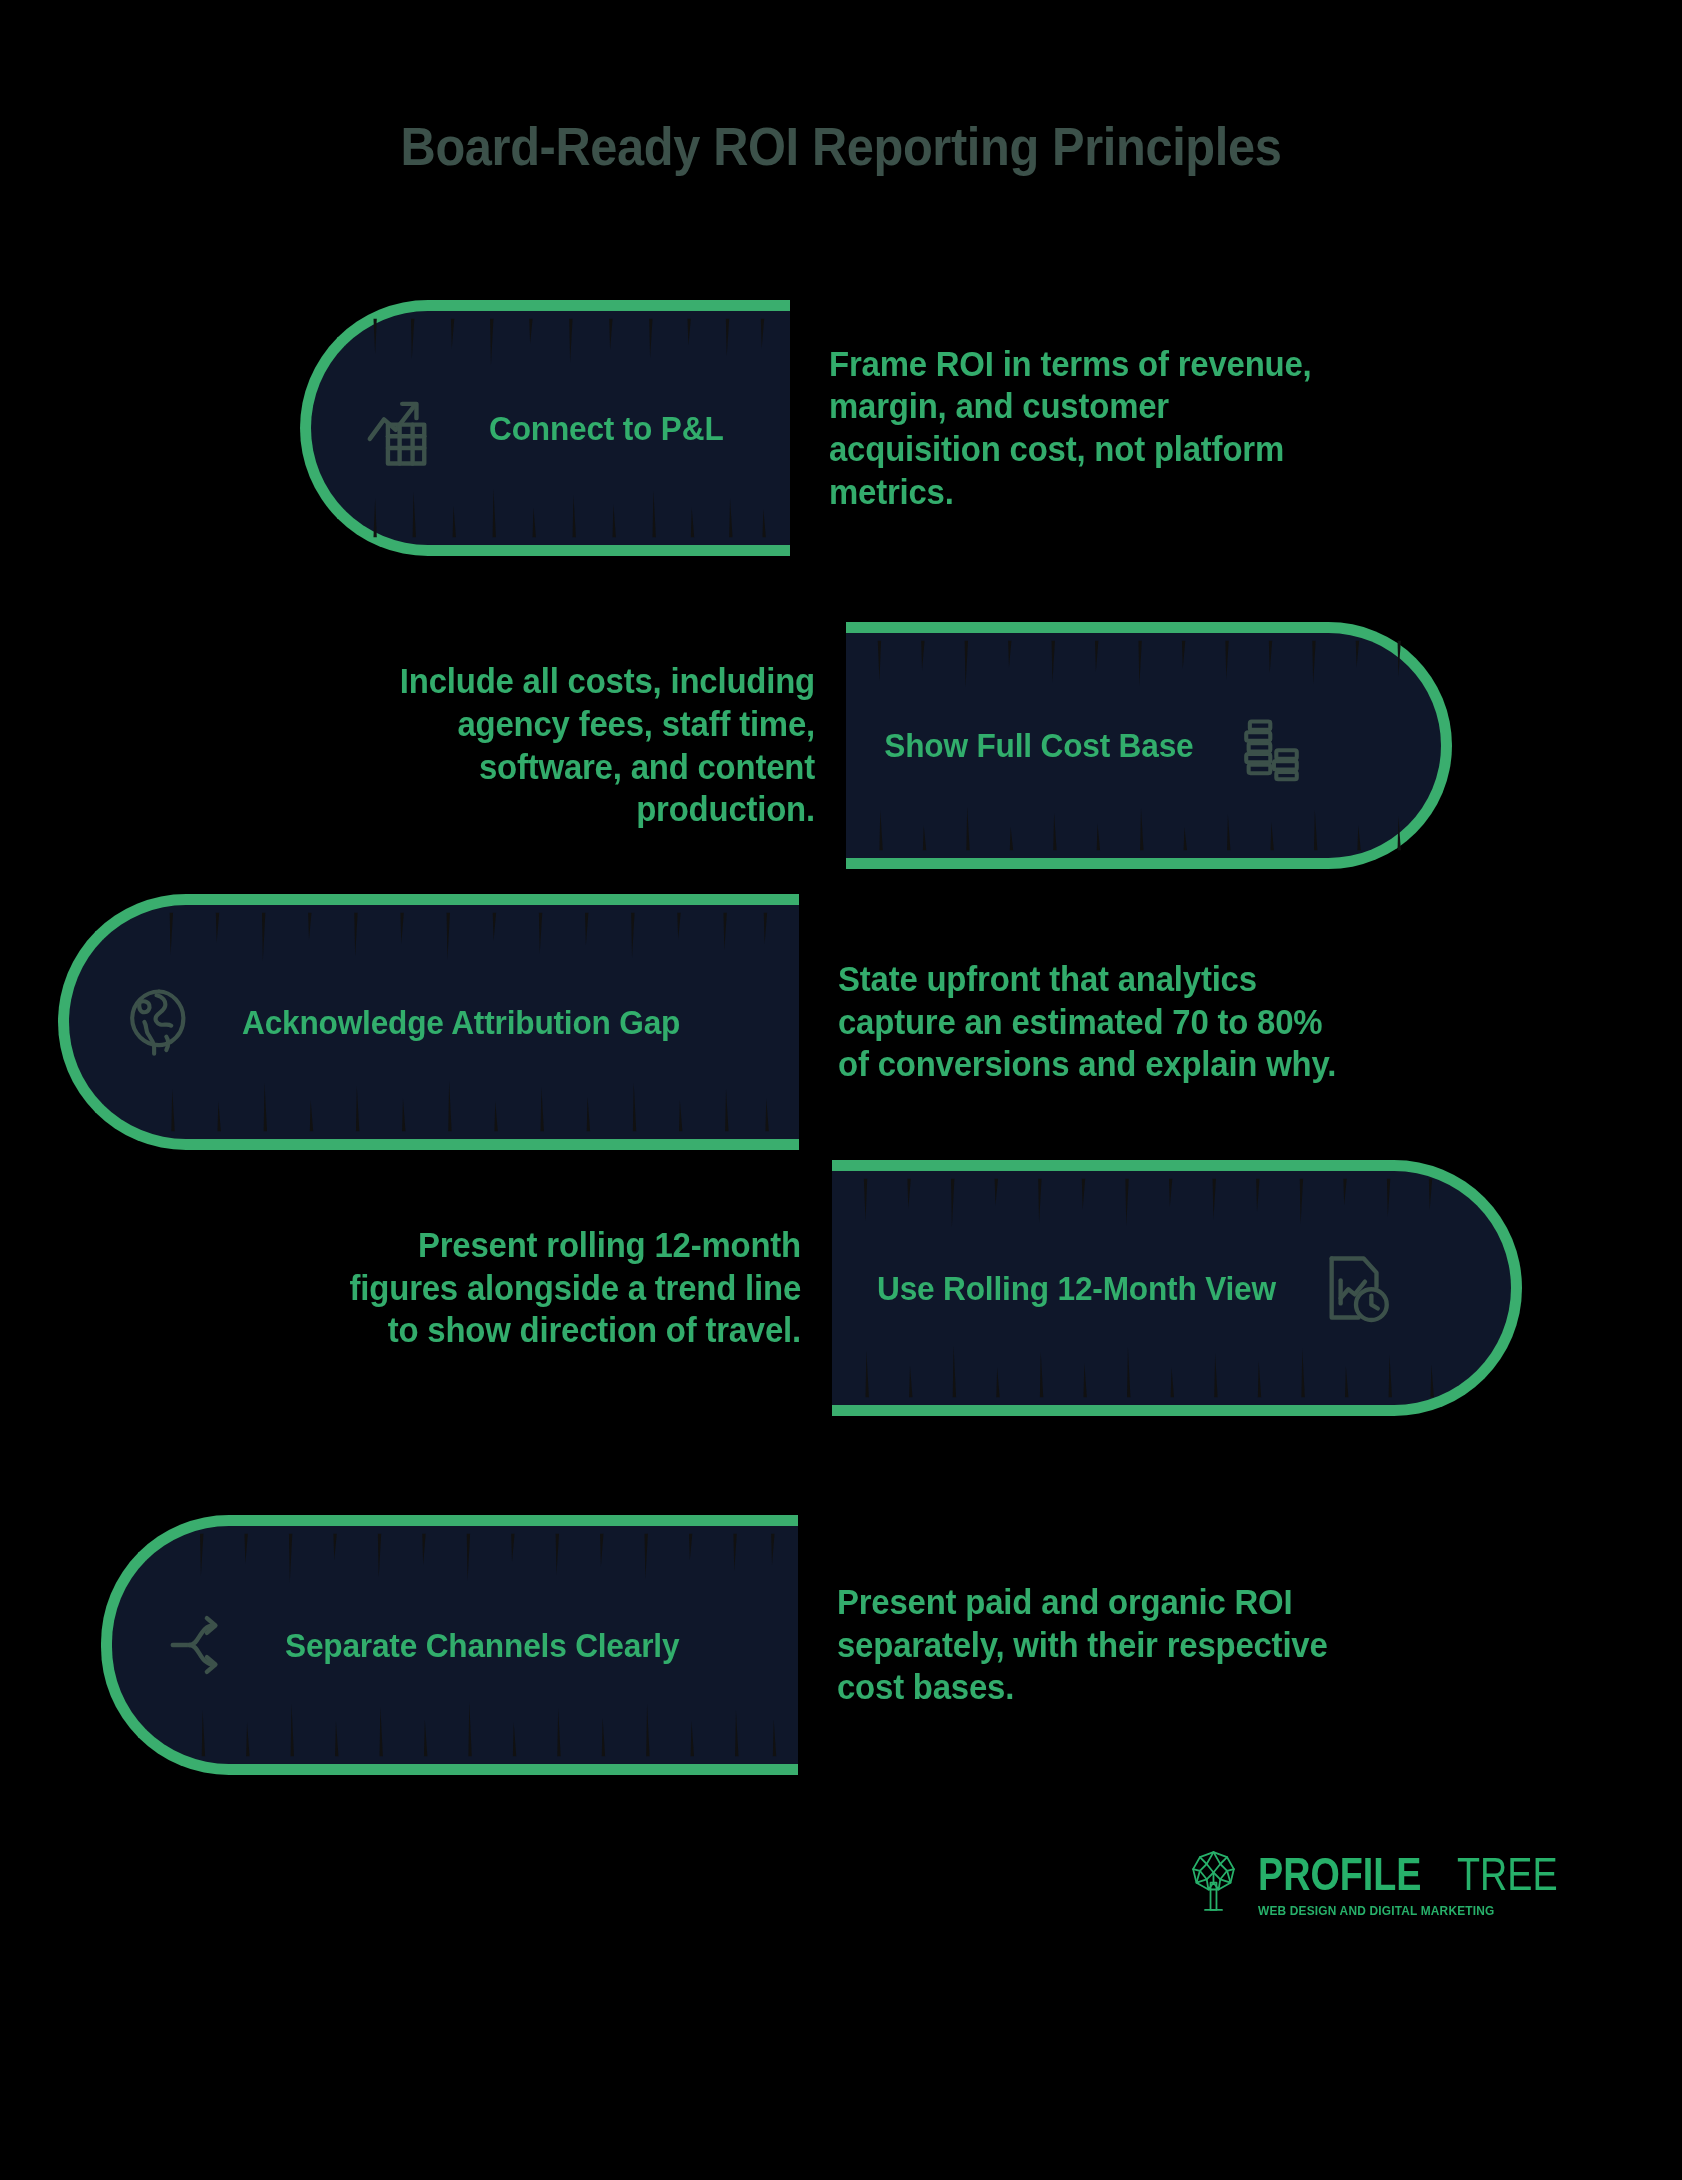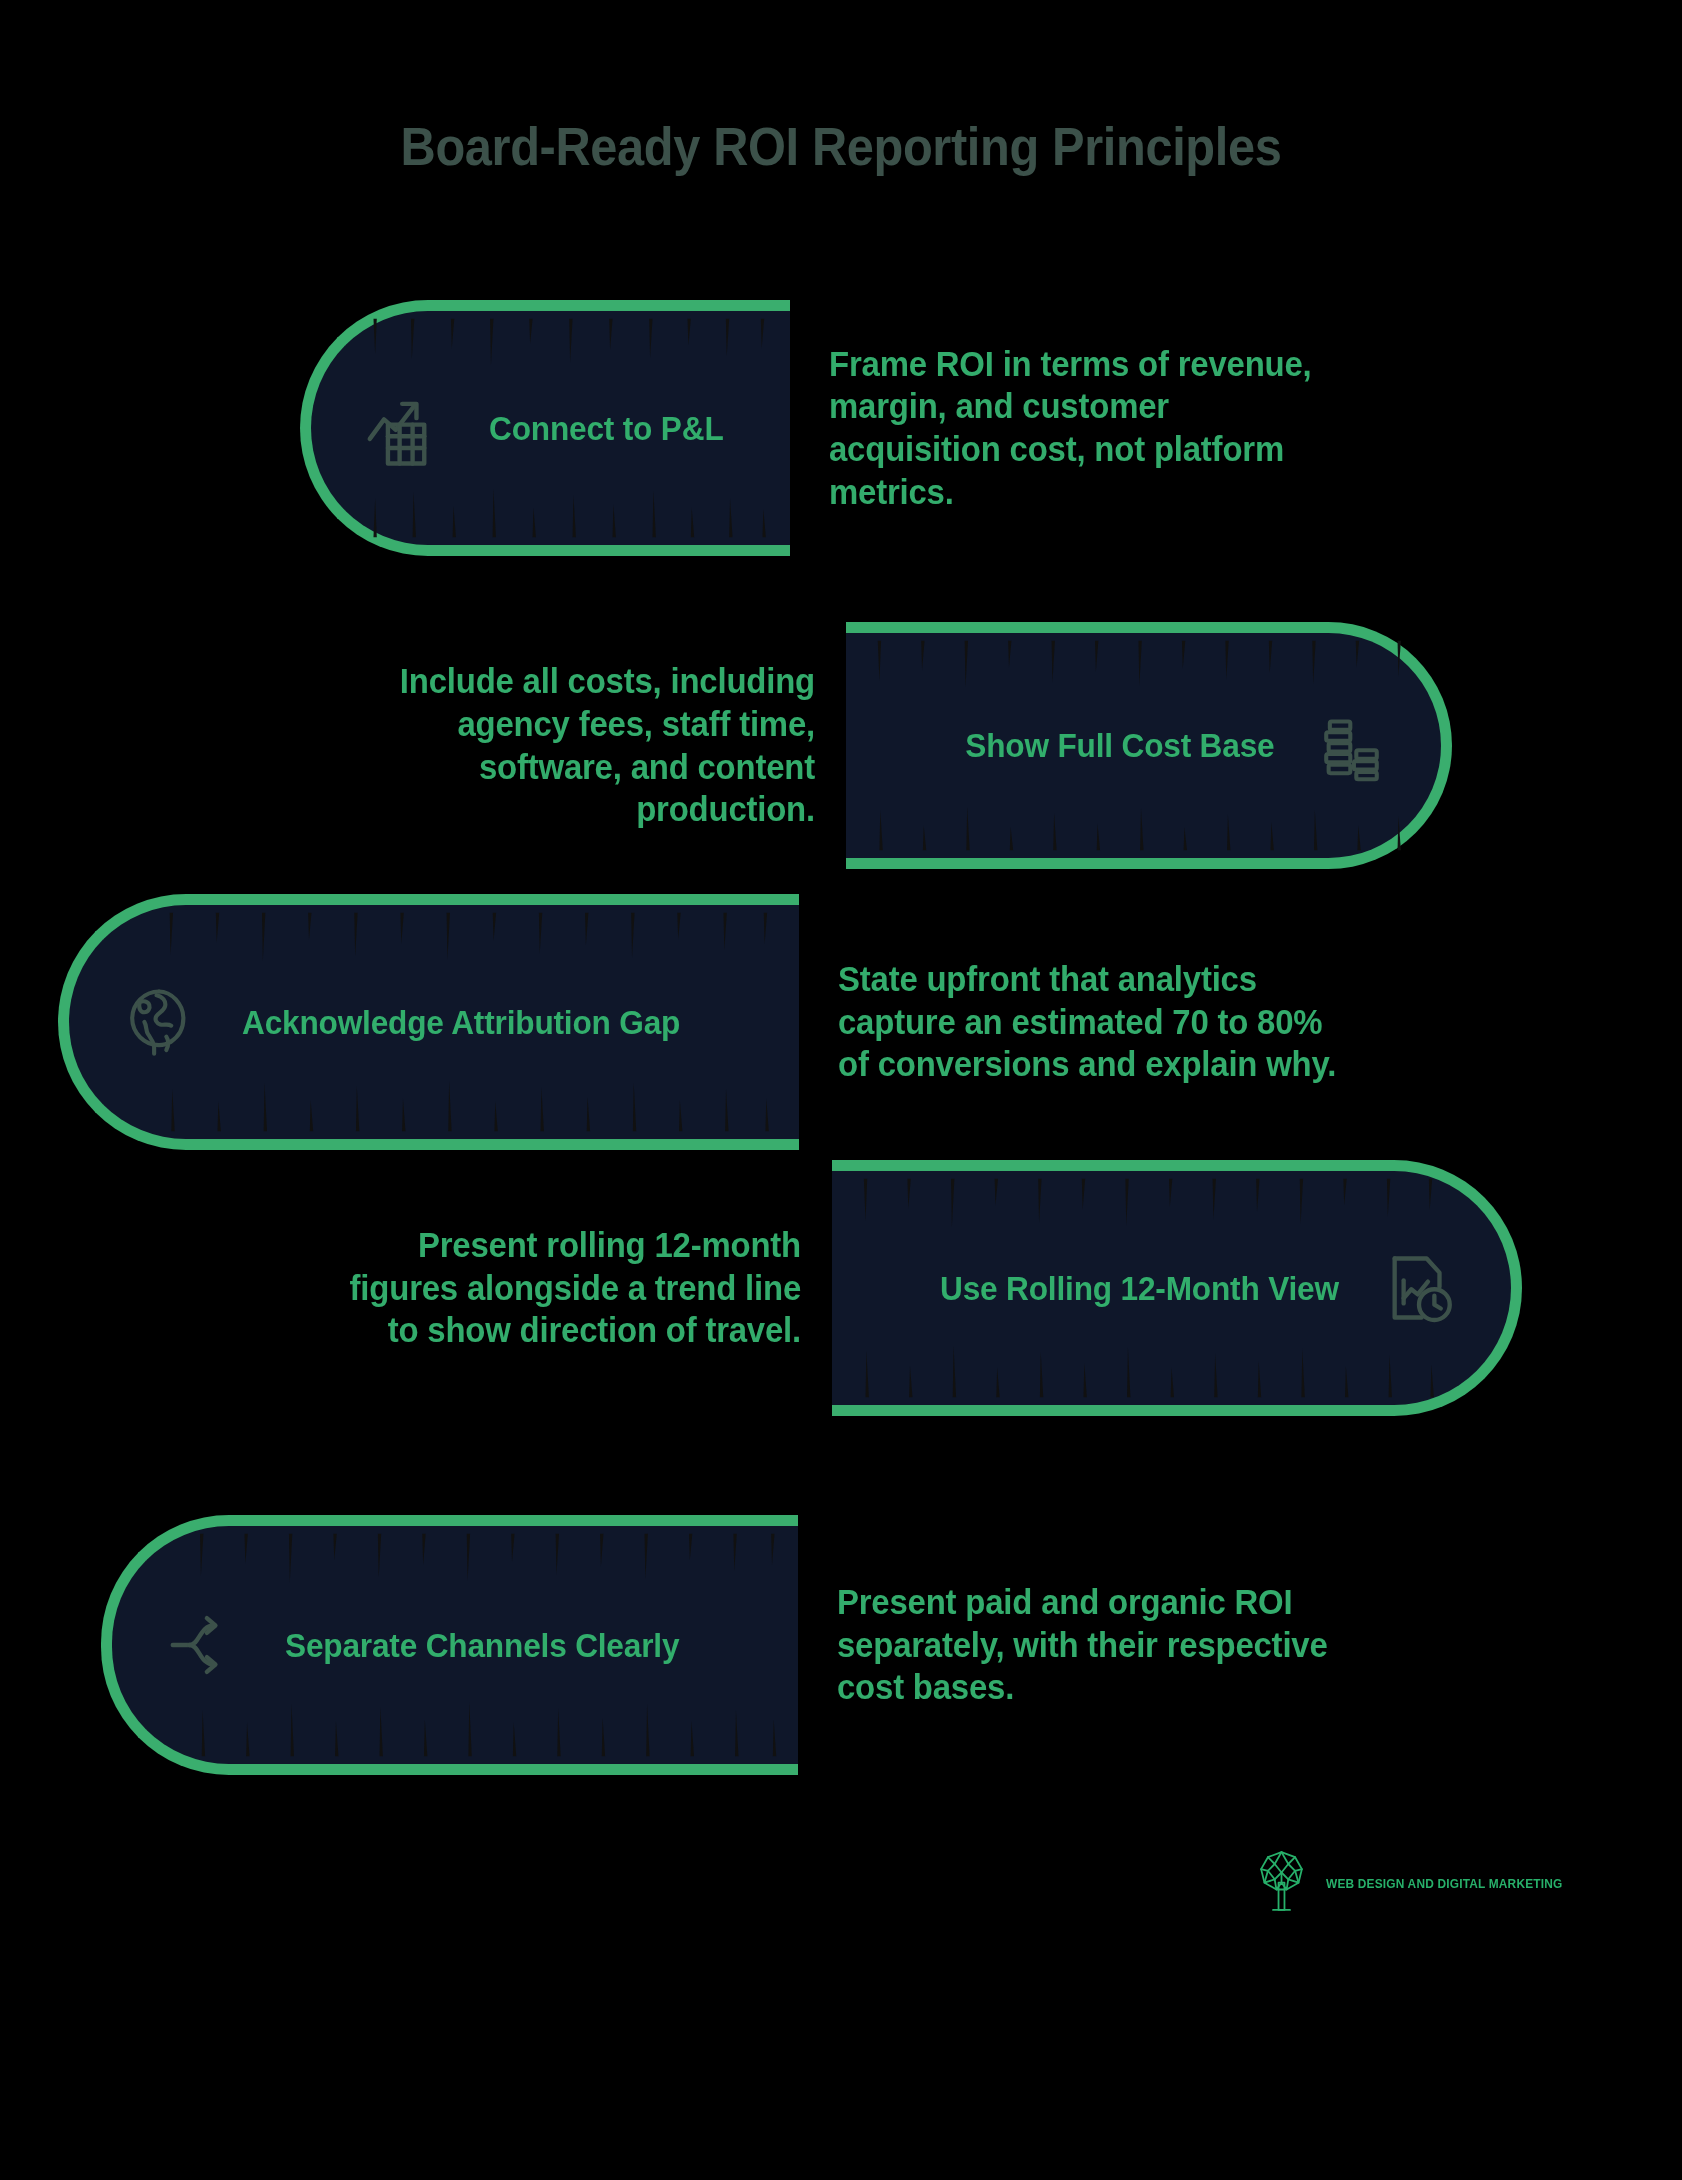--- a/index.html
+++ b/index.html
@@ -43,21 +43,20 @@
     border-right:0;
     padding-left:51px; padding-right:15.3px;
   }
   .card-right {
     border-top-right-radius:128px; border-bottom-right-radius:128px;
     border-right:11px solid #3aae6e;
     border-top:11px solid #3aae6e;
     border-bottom:11px solid #3aae6e;
     border-left:0;
     padding-right:51px; padding-left:15.3px;
-    justify-content:flex-end;
   }
 
   
   .comb { position:absolute; left:0; top:0; width:100%; height:100%; pointer-events:none; }
 
   .card-icon { flex:0 0 auto; color:#3c514a; display:flex; align-items:center; }
   .card-icon svg { display:block; }
 
   .card-label {
     color:#32ae6c; font-size:34px; font-weight:bold;
@@ -373,16 +372,20 @@
       <polyline points="54,28 46,38 38,30"></polyline>
       <polyline points="22,28 18,42 30,38"></polyline>
       <polyline points="54,28 58,42 46,38"></polyline>
       <polyline points="30,38 32,50 38,42 44,50 46,38"></polyline>
       <polyline points="38,30 38,42"></polyline>
       <rect x="34.5" y="42" width="7" height="32"></rect>
       <line x1="28" y1="74" x2="48" y2="74"></line>
     </svg>
   </span>
   <span class="logo-text">
+    <span class="logo-word">
+      <span class="logo-profile">PROFILE</span>
+      <span class="logo-tree">TREE</span>
+    </span>
     <span class="logo-tag">WEB DESIGN AND DIGITAL MARKETING</span>
   </span>
 </div>
 
 
 </body></html>

